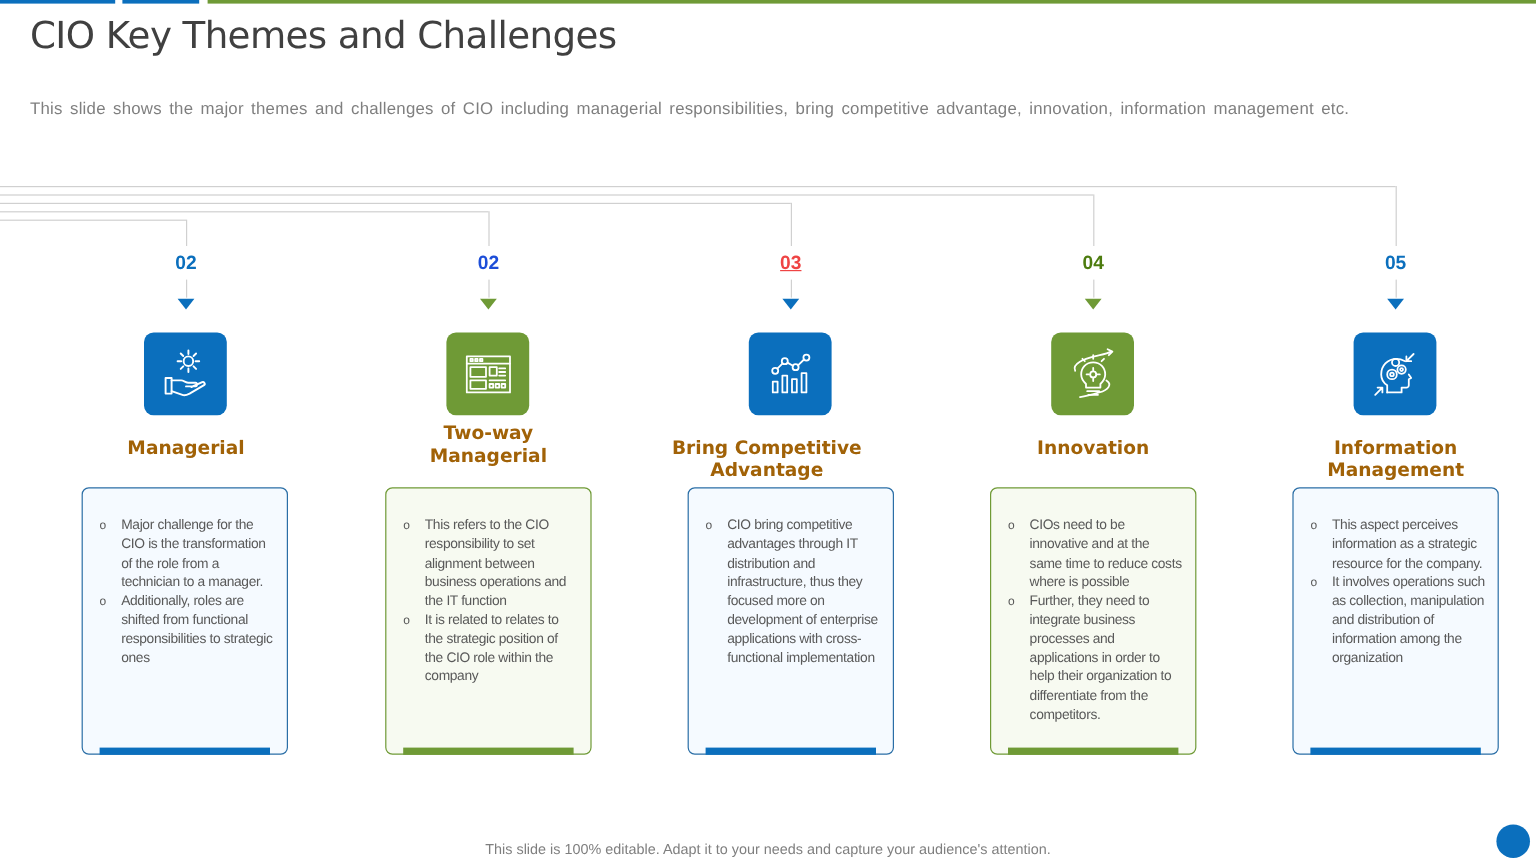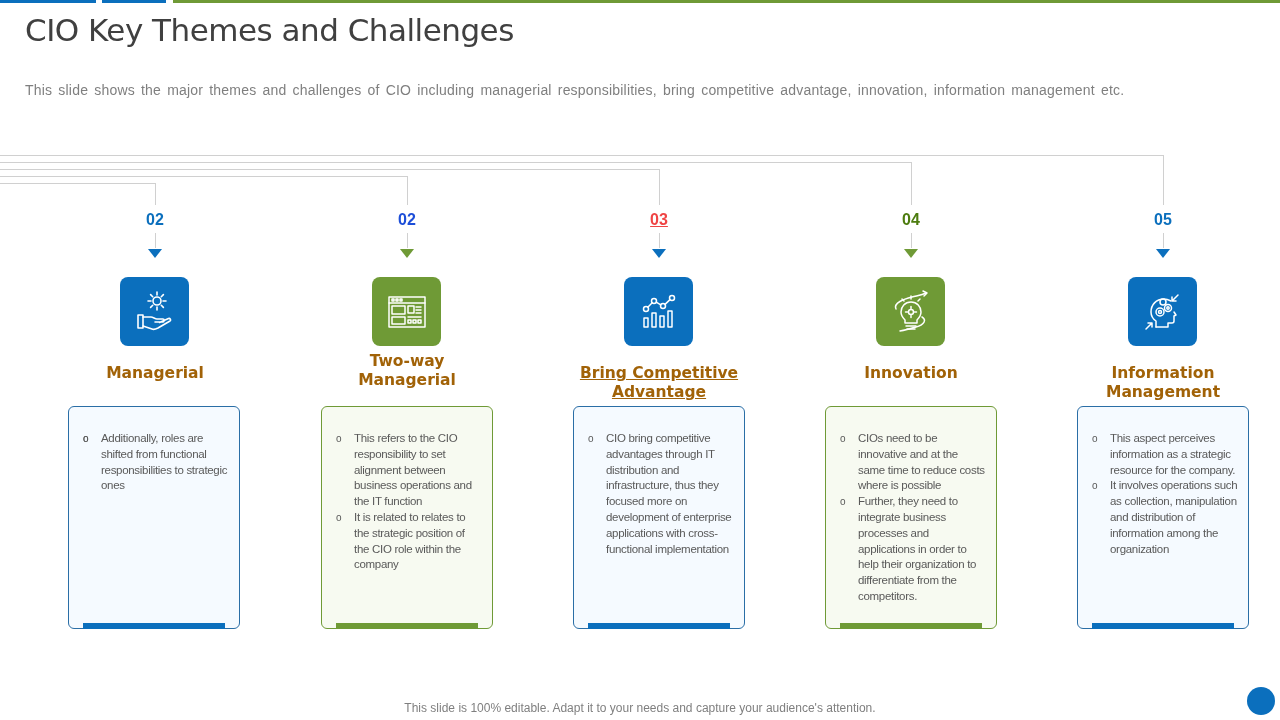--- a/index.html
+++ b/index.html
@@ -67,21 +67,21 @@
       <path d="M27 5v3M27 20v3M18 14h3M33 14h3M20.6 7.6l2.1 2.1M31.3 18.3l2.1 2.1M20.6 20.4l2.1-2.1M31.3 9.7l2.1-2.1"></path>
       <rect x="8" y="28" width="5" height="13"></rect>
       <path d="M13 30h8c2 0 4 2 6 2h6c1.5 0 1.5 3 0 3h-8M13 39l9 3c2 1 4 0 6-1l12-7c1.5-1 0-3-1.5-2.5l-9 4"></path>
     </svg>
   </div>
   <div class="heading" style="left:155px;top:364px;">
     <div>Managerial</div>
   </div>
   <div class="card blue" style="left:68px;">
     <ul>
-      <li><span class="bul">o</span></li>
+      <li><span class="bul">o</span><span>Major challenge for the CIO is the transformation of the role from a technician to a manager.</span></li>
       <li><span class="bul">o</span><span>Additionally, roles are shifted from functional responsibilities to strategic ones</span></li>
     </ul>
     <div class="bar" style="background:#0b6fbd;"></div>
   </div>
 </div>
 
 <div>
   <div class="num" style="left:407px;top:211px;color:#1d4ed8;">02</div>
   <div class="tri" style="left:407px;top:249px;border-top-color:#6f9a36;"></div>
   <div class="icon-box" style="left:407px;top:277px;background:#6f9a36;">
@@ -122,21 +122,21 @@
         <circle cx="20" cy="14" r="2.5"></circle>
         <circle cx="29" cy="19" r="2.5"></circle>
         <circle cx="38" cy="11" r="2.5"></circle>
       <path d="M13.8 20.2l4.4-4.4M22.2 15.2l4.6 2.6M31 17.4l5-4.8"></path>
       <rect x="10" y="31" width="4" height="9"></rect>
         <rect x="18" y="26" width="4" height="14"></rect>
         <rect x="26" y="29" width="4" height="11"></rect>
         <rect x="34" y="24" width="4" height="16"></rect>
     </svg>
   </div>
-  <div class="heading" style="left:659px;top:364px;text-decoration:underline;">
+  <div class="heading" style="left:639px;top:364px;">
     <div>Bring Competitive</div>
       <div>Advantage</div>
   </div>
   <div class="card blue" style="left:573px;">
     <ul>
       <li><span class="bul">o</span><span>CIO bring competitive advantages through IT distribution and infrastructure, thus they focused more on development of enterprise applications with cross-functional implementation</span></li>
     </ul>
     <div class="bar" style="background:#0b6fbd;"></div>
   </div>
 </div>

